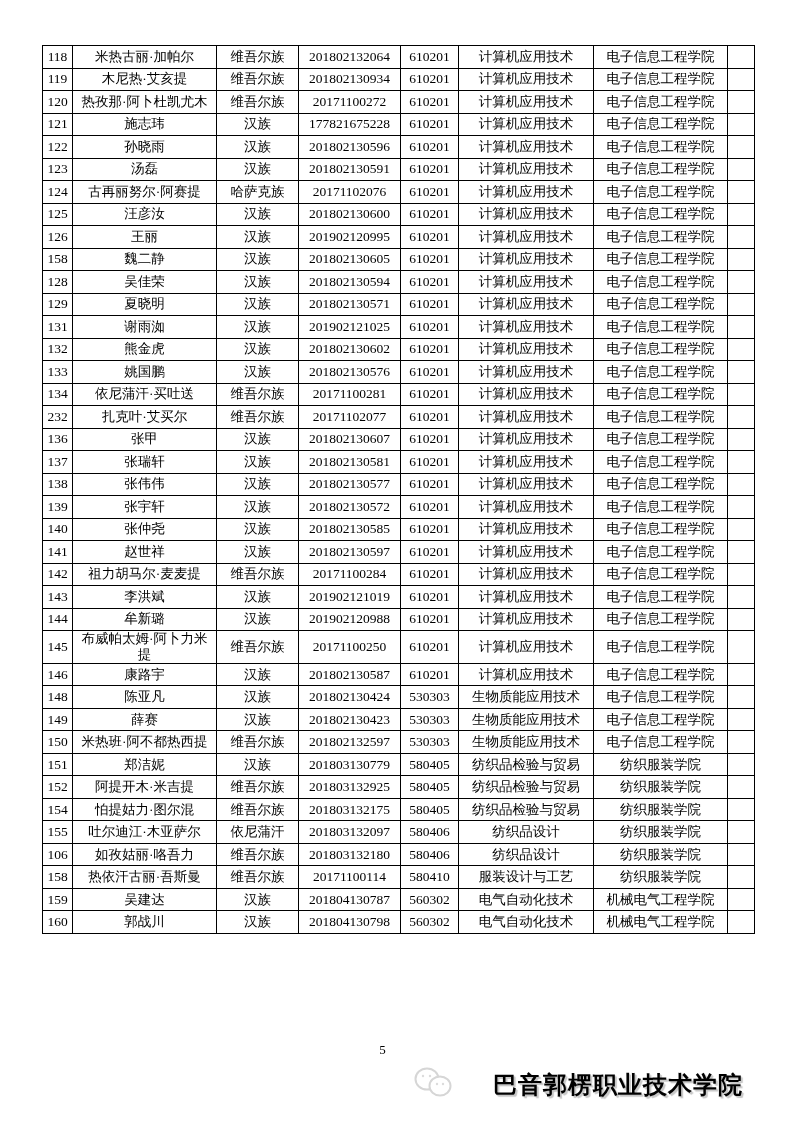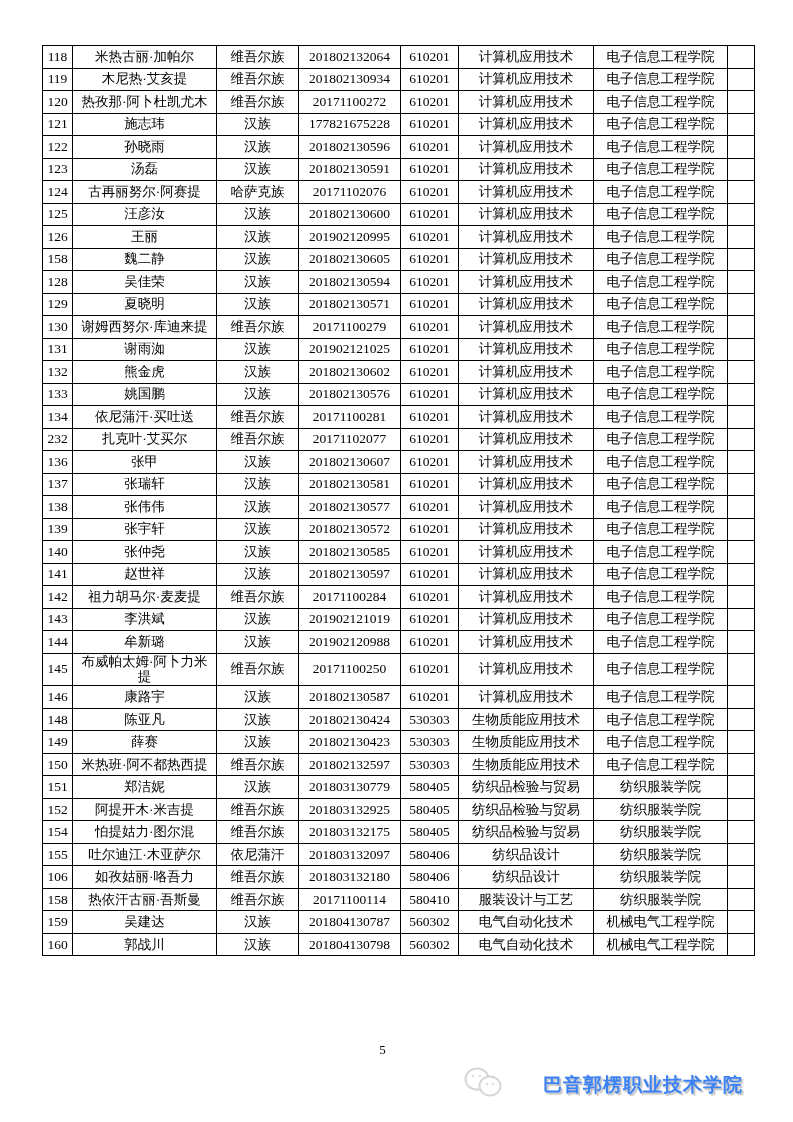--- a/index.html
+++ b/index.html
@@ -47,24 +47,24 @@
 
   .watermark {
     position: absolute;
     top: 1066px;
     right: 22px;
     display: flex;
     align-items: center;
     gap: 6px;
   }
   .watermark-text {
-    font-size: 19px;
+    font-size: 24px;
     font-weight: bold;
     letter-spacing: 1px;
-    color: #3b82f6;
+    color: #000000;
     text-shadow: 2px 2px 1px #c6c6c6, 1px 1px 0 #dcdcdc;
     white-space: nowrap;
     margin-left: 32px;
   }
 </style>
 </head>
 <body>
 
 <div class="page">
 
@@ -188,30 +188,20 @@
           <td>610201</td>
           <td>计算机应用技术</td>
           <td>电子信息工程学院</td>
           <td></td>
         </tr>
         <tr>
           <td>129</td>
           <td>夏晓明</td>
           <td>汉族</td>
           <td>201802130571</td>
-          <td>610201</td>
-          <td>计算机应用技术</td>
-          <td>电子信息工程学院</td>
-          <td></td>
-        </tr>
-        <tr>
-          <td>130</td>
-          <td>谢姆西努尔·库迪来提</td>
-          <td>维吾尔族</td>
-          <td>20171100279</td>
           <td>610201</td>
           <td>计算机应用技术</td>
           <td>电子信息工程学院</td>
           <td></td>
         </tr>
         <tr>
           <td>131</td>
           <td>谢雨洳</td>
           <td>汉族</td>
           <td>201902121025</td>

